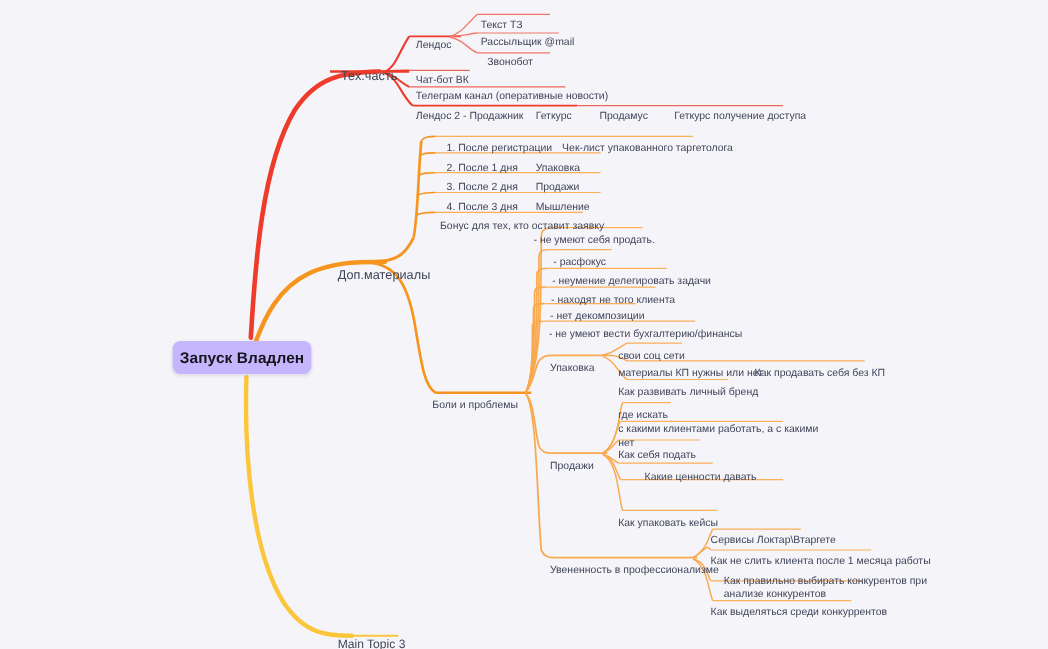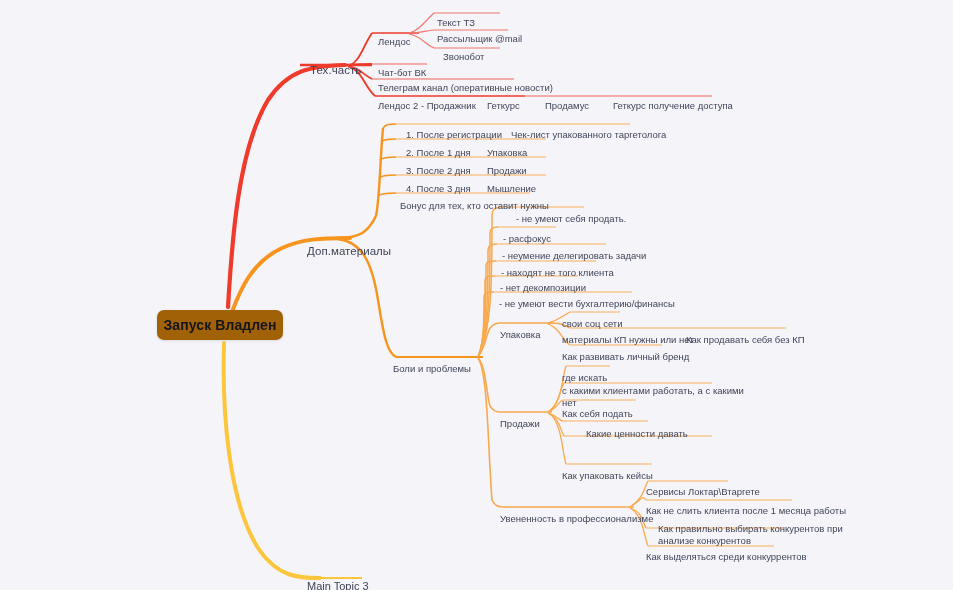--- a/index.html
+++ b/index.html
@@ -35,21 +35,21 @@
   }
   .node .txt { display: block; }
 
   
   .root-node {
     position: absolute;
     left: 157px;
     top: 310px;
     width: 126px;
     height: 30px;
-    background: #a16207;
+    background: #c4b5fd;
     border-radius: 7px;
     box-shadow: 0 1px 3px rgba(60,60,90,0.13);
     display: flex;
     align-items: center;
     justify-content: center;
     font-size: 14px;
     font-weight: bold;
     color: #15161c;
     letter-spacing: 0.1px;
   }
@@ -254,28 +254,28 @@
   </div>
 
   <div class="node topic3" style="left:406px; top:171px;">
     <span class="txt">4. После 3 дня</span>
   </div>
   <div class="node topic3" style="left:487px; top:171px;">
     <span class="txt">Мышление</span>
   </div>
 
   <div class="node topic3" style="left:400px; top:188px;">
-    <span class="txt">Бонус для  тех, кто оставит нужны</span>
+    <span class="txt">Бонус для  тех, кто оставит заявку</span>
   </div>
 
   <div class="node topic2" style="left:393px; top:351px;">
     <span class="txt">Боли и проблемы</span>
   </div>
 
-  <div class="node topic3" style="left:516px; top:201px;">
+  <div class="node topic3" style="left:485px; top:201px;">
     <span class="txt">- не умеют себя продать.</span>
   </div>
   <div class="node topic3" style="left:503px; top:221px;">
     <span class="txt">- расфокус</span>
   </div>
   <div class="node topic3" style="left:502px; top:238px;">
     <span class="txt">- неумение делегировать задачи</span>
   </div>
   <div class="node topic3" style="left:501px; top:255px;">
     <span class="txt">- находят не того клиента</span>

